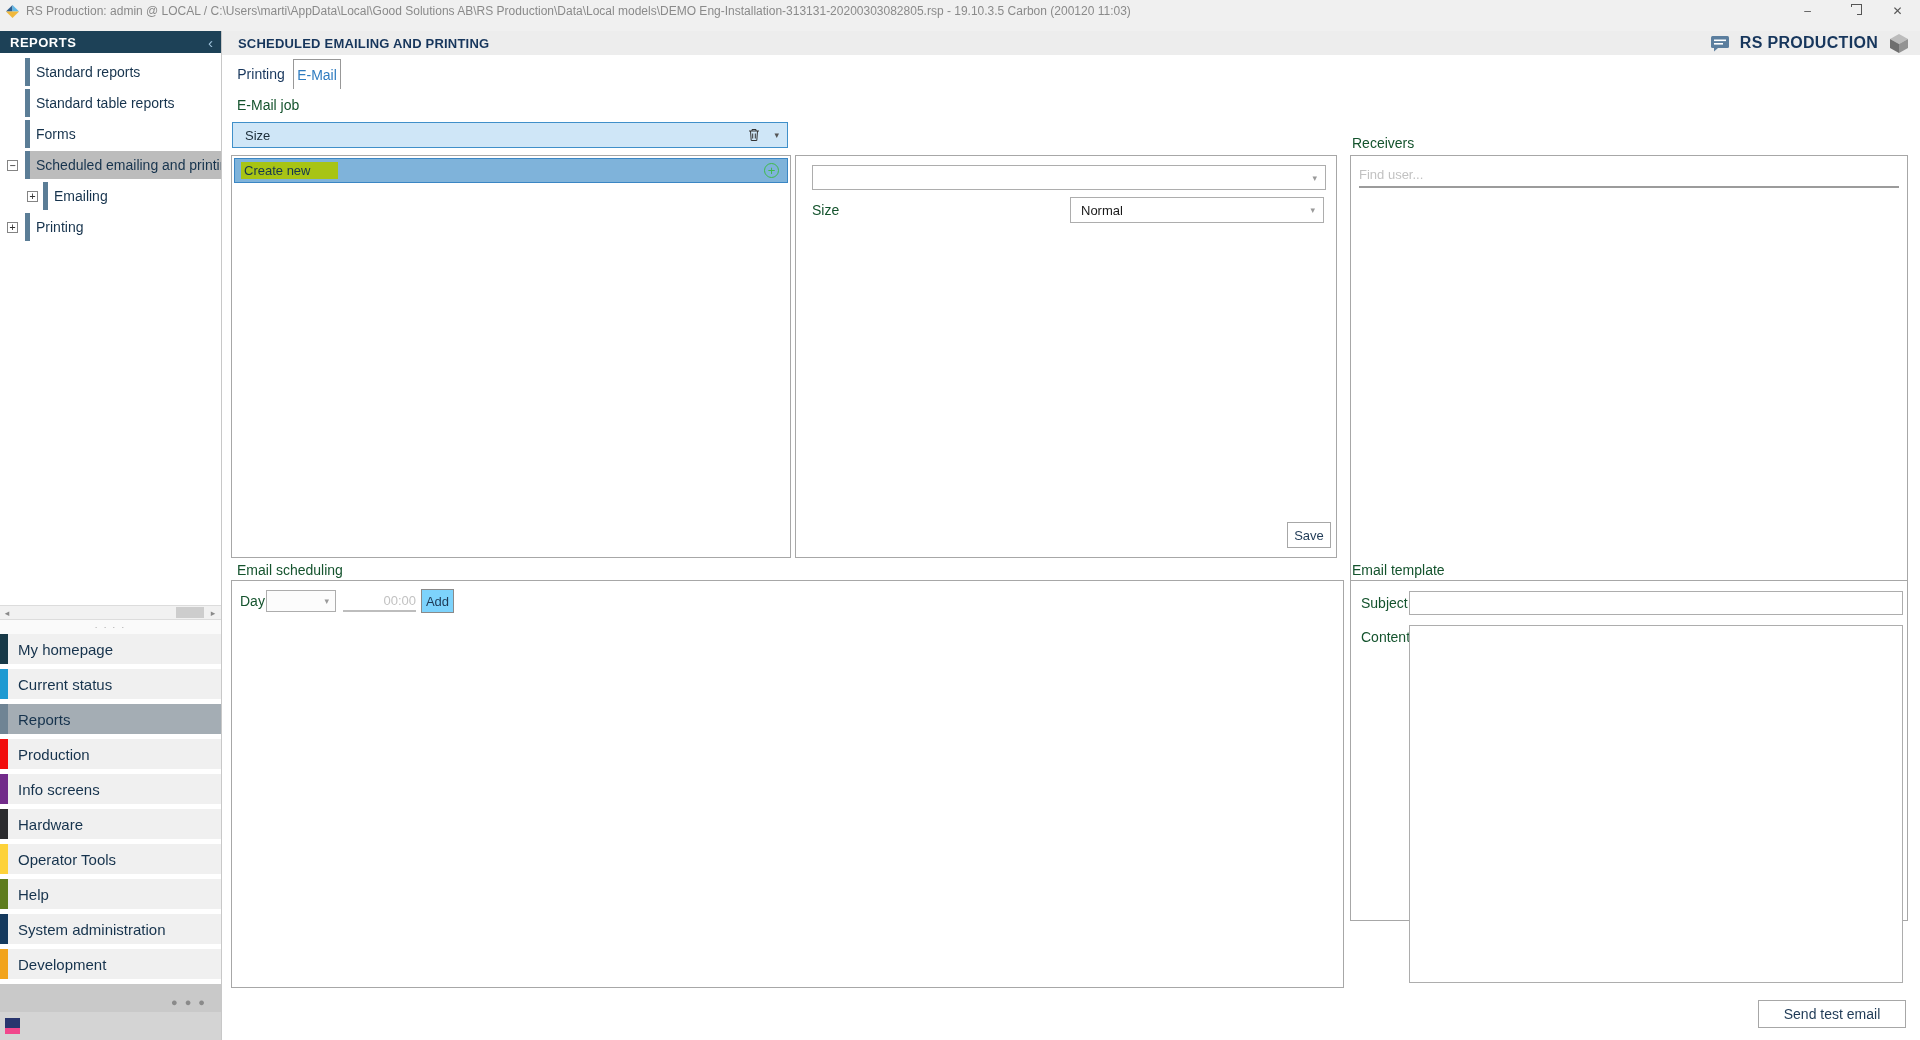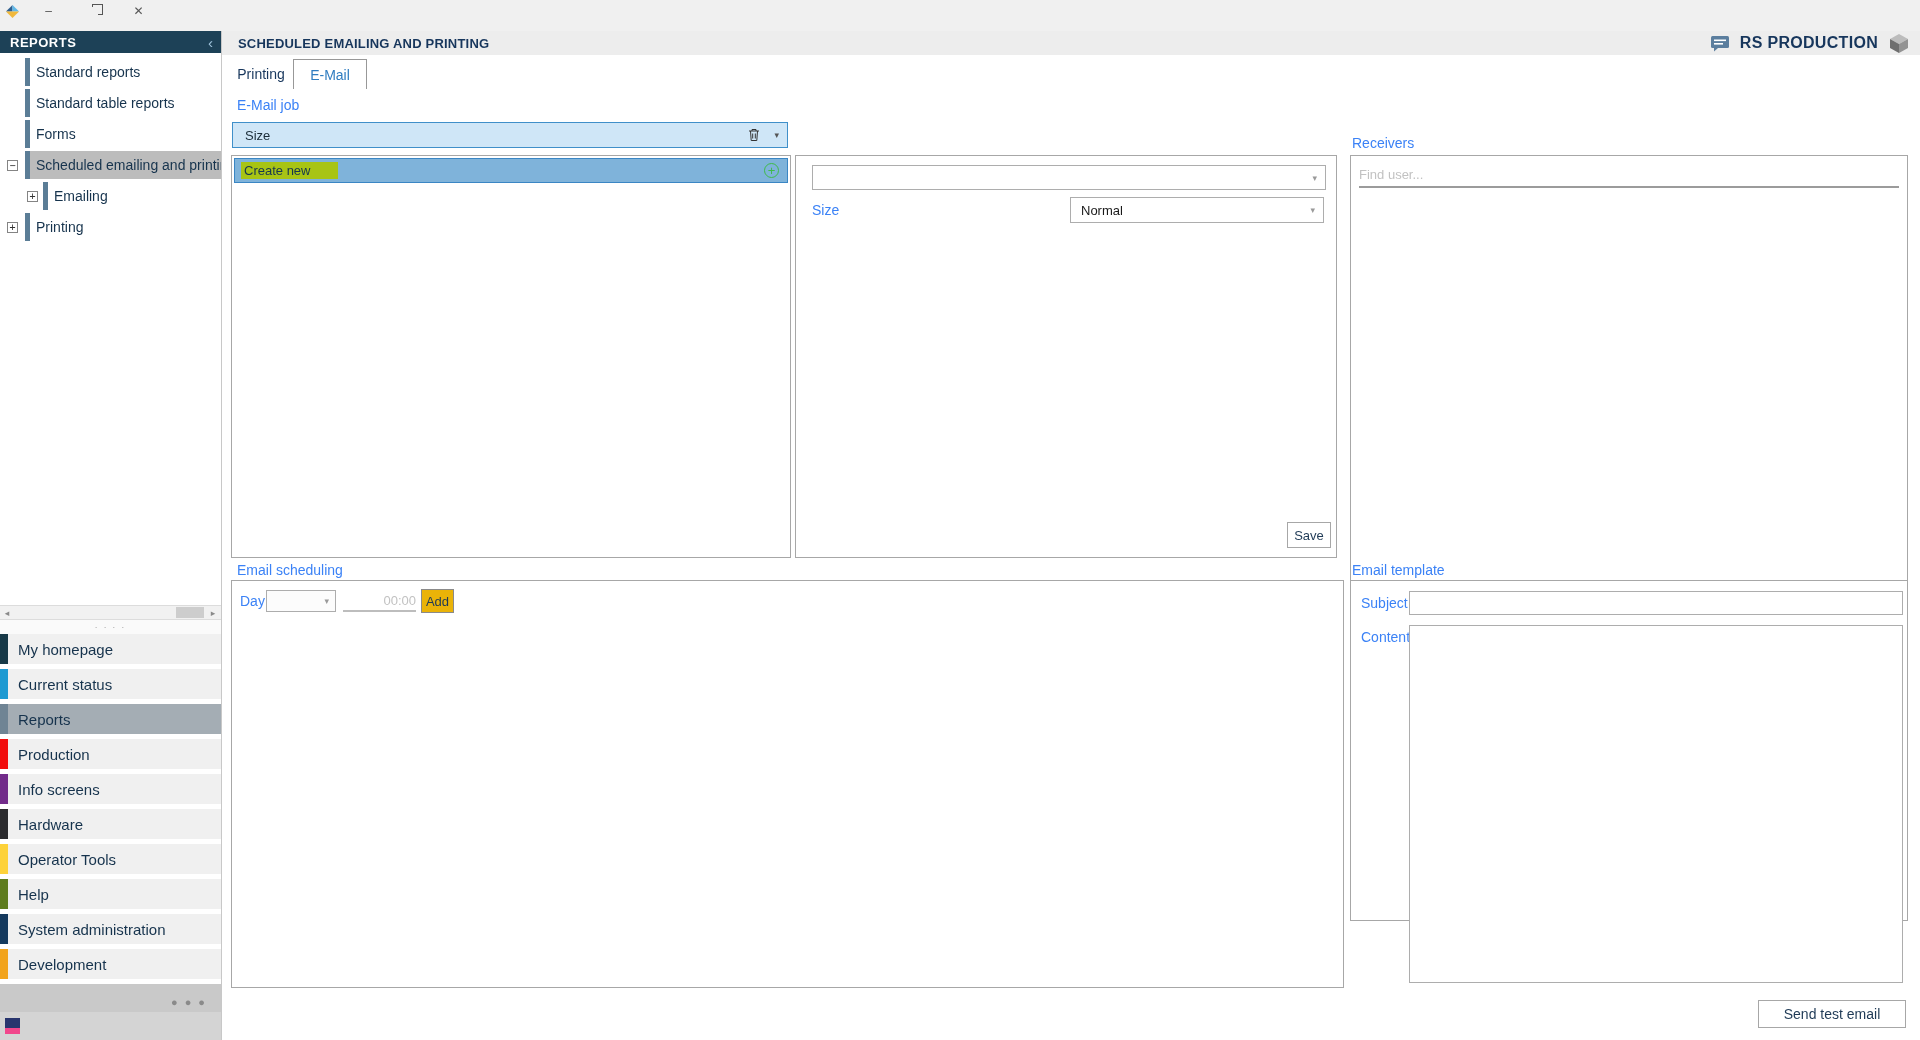--- a/index.html
+++ b/index.html
@@ -62,24 +62,24 @@
   .mh-title { font-size:13px; font-weight:bold; color:#17365c; letter-spacing:0.2px; flex:1; }
   .brand { display:flex; align-items:center; gap:10px; }
   .brand-name { font-size:16px; font-weight:bold; color:#17365c; letter-spacing:0.3px; }
 
   
   .content { position:relative; flex:1; background:#fff; }
   .abs { position:absolute; }
 
   .tab { position:absolute; top:4px; height:30px; display:flex; align-items:center; justify-content:center; font-size:14px; color:#17365c; cursor:pointer; }
   .tab-0 { left:10px; width:58px; }
-  .tab-1 { left:71px; width:74px; }
+  .tab-1 { left:71px; width:48px; }
   .tab.active { border:1px solid #989898; border-bottom:none; background:#fff; color:#2f7cc0; }
 
-  .form-label { font-size:14px; color:#3b82f6; }
+  .form-label { font-size:14px; color:#14532d; }
 
   .job-combo { left:10px; top:67px; width:556px; height:26px; background:#cfe6f7; border:1px solid #3f8fc9; display:flex; align-items:center; padding:0 8px 0 12px; cursor:pointer; }
   .job-combo .job-text { flex:1; font-size:13px; color:#1a2c38; }
   .caret { font-size:9px; color:#555; }
   .caret.lite { color:#9a9a9a; }
   .trash { margin-right:14px; cursor:pointer; display:flex; }
 
   .panel { border:1px solid #a7a7a7; background:#fff; }
   .list-panel { left:9px; top:100px; width:560px; height:403px; }
   .create-row { position:absolute; left:2px; right:2px; top:2px; height:25px; background:#7fb3da; border:1px solid #3a86c4; display:flex; align-items:center; padding-left:6px; cursor:pointer; }
@@ -97,40 +97,41 @@
   .recv-panel { left:1128px; top:100px; width:558px; height:490px;padding-left:40px; }
   .find-input { position:absolute; left:8px; right:8px; top:6px; height:26px; border:none; border-bottom:2px solid #9b9b9b; font-size:13px; color:#333; outline:none; font-family:"Liberation Sans",sans-serif; }
   .find-input::placeholder { color:#c2c2c2; }
 
   .sched-label { left:15px; top:507px; }
   .sched-panel { left:9px; top:525px; width:1113px; height:408px; }
   .day-label { position:absolute; left:8px; top:12px; }
   .day-combo { position:absolute; left:34px; top:9px; width:70px; height:22px; border:1px solid #adadad; background:#fcfcfc; display:flex; align-items:center; justify-content:flex-end; padding-right:6px; cursor:pointer; }
   .time-input { position:absolute; left:111px; top:9px; width:73px; height:22px; border:none; border-bottom:2px solid #bdbdbd; font-size:13px; color:#333; outline:none; font-family:"Liberation Sans",sans-serif;text-align:right; }
   .time-input::placeholder { color:#c2c2c2; }
-  .add-btn { position:absolute; left:189px; top:8px; width:33px; height:24px; border:1px solid #8a8a8a; background:#eab308; font-size:13px; color:#1f3a56; display:flex; align-items:center; justify-content:center; cursor:pointer; }
+  .add-btn { position:absolute; left:189px; top:8px; width:33px; height:24px; border:1px solid #8a8a8a; background:#7dd3fc; font-size:13px; color:#1f3a56; display:flex; align-items:center; justify-content:center; cursor:pointer; }
 
   .tmpl-label { left:1130px; top:507px; }
   .tmpl-panel { left:1128px; top:525px; width:558px; height:341px; }
   .subj-label { position:absolute; left:10px; top:14px; }
   .subj-input { position:absolute; left:58px; top:10px; width:494px; height:24px; border:1px solid #adadad; font-size:13px; padding:0 6px; outline:none; font-family:"Liberation Sans",sans-serif; }
   .cont-label { position:absolute; left:10px; top:48px; }
   .cont-area { position:absolute; left:58px; top:44px; width:494px; height:358px; border:1px solid #adadad; font-size:13px; padding:4px 6px; outline:none; resize:none; font-family:"Liberation Sans",sans-serif; }
 
   .send-btn { left:1536px; top:945px; width:148px; height:28px; border:1px solid #a7a7a7; background:#fff; font-size:14px; color:#1f3a56; display:flex; align-items:center; justify-content:center; cursor:pointer; }
 </style>
 </head>
 <body>
 
 <div class="titlebar">
   <svg class="app-icon" viewBox="0 0 16 16">
     <polygon points="8,1 1,8 8,8" fill="#2f5f8f"></polygon>
     <polygon points="8,1 15,8 8,8" fill="#5fb8e8"></polygon>
     <polygon points="1,8 15,8 8,15" fill="#f0b83c"></polygon>
   </svg>
+  <span class="win-title">RS Production: admin @ LOCAL / C:\Users\marti\AppData\Local\Good Solutions AB\RS Production\Data\Local models\DEMO Eng-Installation-313131-20200303082805.rsp - 19.10.3.5 Carbon (200120 11:03)</span>
   <div class="win-controls">
     <div class="win-btn">
         <span>–</span>
       </div>
     <div class="win-btn">
         <span class="restore-glyph"></span>
       </div>
     <div class="win-btn">
         <span>✕</span>
       </div>

